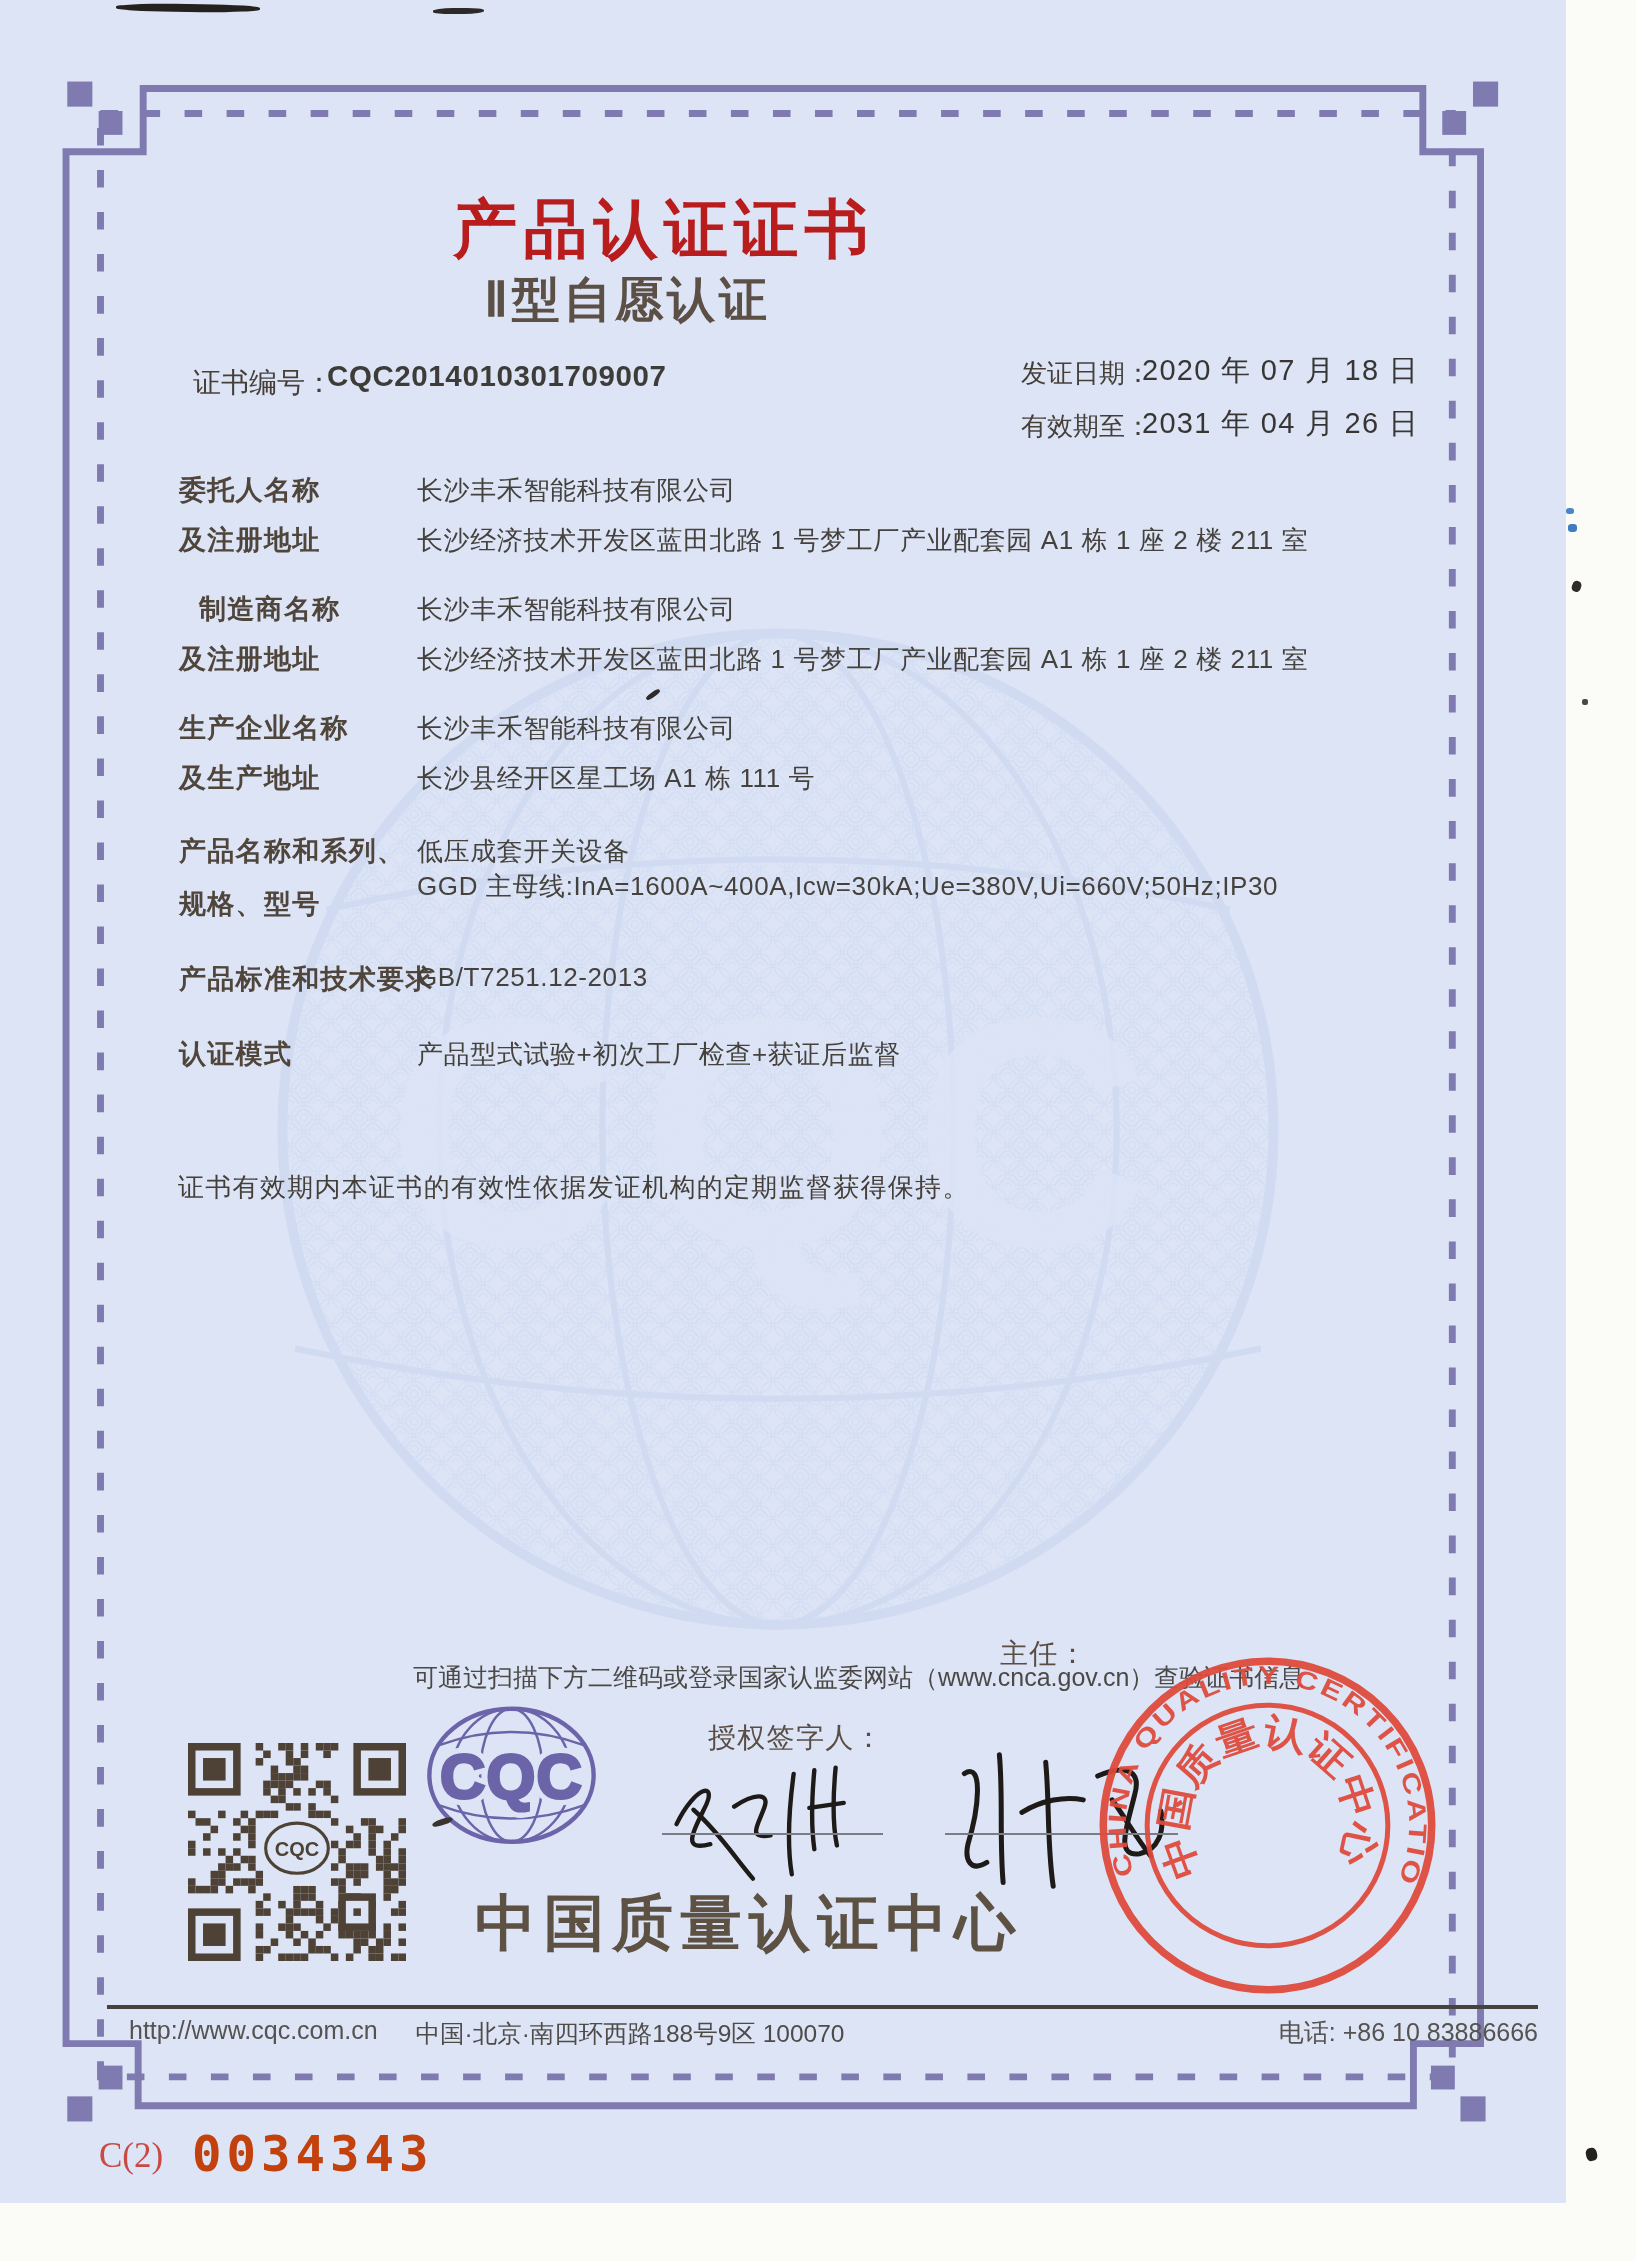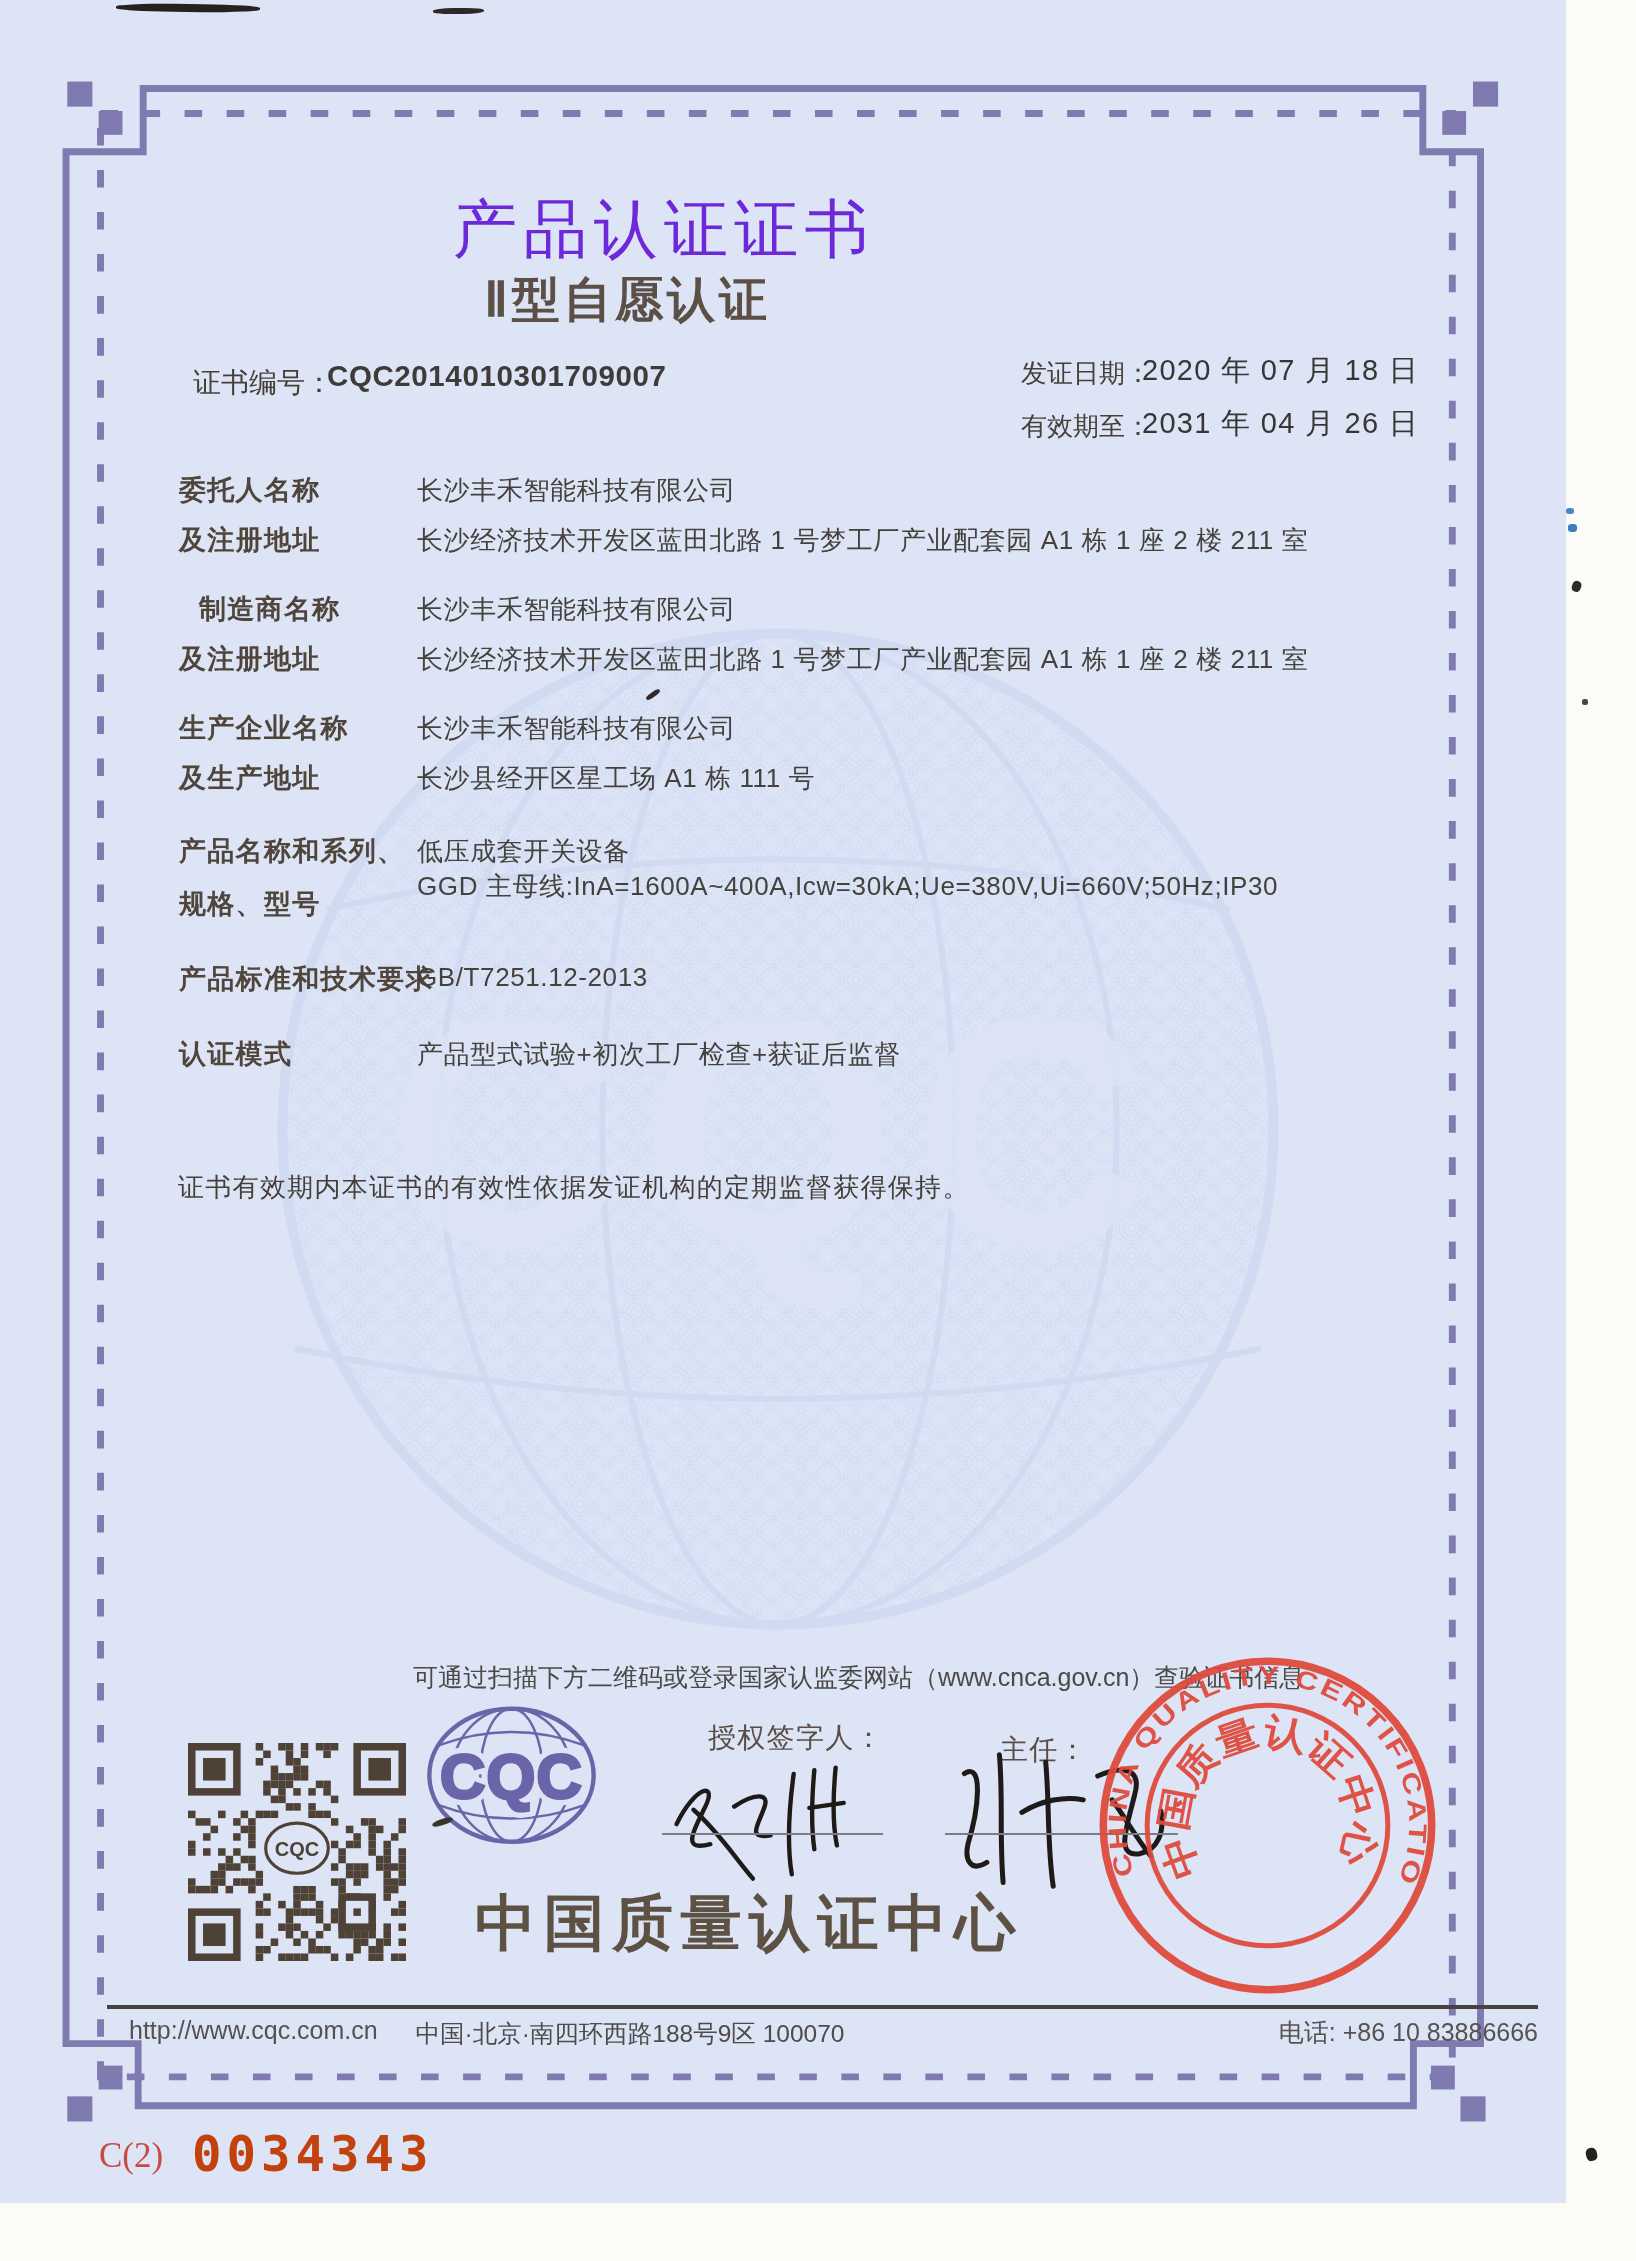--- a/index.html
+++ b/index.html
@@ -1,21 +1,21 @@
 <!DOCTYPE html>
 <html style="font-size:10px"><head>
 <meta charset="utf-8">
 <style>
   html,body{margin:0;padding:0;}
   body{width:1636px;height:2261px;background:#fbfbf8;position:relative;overflow:hidden;
        font-family:"Liberation Sans",sans-serif;}
   .paper{position:absolute;left:0;top:0;width:1566px;height:2203px;background:#dce4f6;}
   .abs{position:absolute;white-space:nowrap;}
-  .title{left:0;width:1328px;text-align:center;top:186px;font-size:64px;font-weight:normal;
-         color:#6d28d9;letter-spacing:6.3px;}
+  .title{left:0;width:1328px;text-align:center;top:186px;font-size:64px;font-weight:bold;
+         color:#b91c1c;letter-spacing:6.3px;}
   .subtitle{left:0;width:1255px;text-align:center;top:268px;font-size:48px;font-weight:bold;
          color:#5c5046;letter-spacing:3.8px;}
   .seriflab{font-family:"Liberation Serif",serif;color:#453f38;}
   .certno-label{left:193px;top:364px;font-size:28px;}
   .certno-value{left:327px;top:359px;font-size:29.5px;color:#3e3c39;letter-spacing:0.6px;font-weight:bold;}
   .date-label{font-size:26px;left:1021px;}
   .date-value{font-size:29px;left:1142px;color:#383634;letter-spacing:1.3px;}
   .flabel{left:179px;font-size:27px;font-weight:bold;color:#4f453b;letter-spacing:1.3px;}
   .fvalue{left:417px;font-size:26px;color:#45423d;letter-spacing:0.6px;}
   .statement{left:178px;font-size:26px;font-family:"Liberation Serif",serif;color:#443f39;letter-spacing:1.3px;}
@@ -364,21 +364,21 @@
       <ellipse cx="160" cy="128" rx="95" ry="106"></ellipse>
       <ellipse cx="160" cy="128" rx="50" ry="106"></ellipse>
       <path d="M45,80 Q160,38 275,80"></path>
       <path d="M45,176 Q160,218 275,176"></path>
     </g>
     <text x="160" y="164" text-anchor="middle" font-size="100" font-weight="bold" letter-spacing="2" stroke="#dce4f6" stroke-width="22">CQC</text>
     <text x="160" y="164" text-anchor="middle" font-size="100" font-weight="bold" letter-spacing="2" fill="#6c64a9" stroke="#6c64a9" stroke-width="5">CQC</text>
   </svg>
 
   <div class="abs siglabel" style="left:708px;top:1719px;">授权签字人：</div>
-  <div class="abs siglabel" style="left:1000px;top:1731px;">主任：</div>
+  <div class="abs siglabel" style="left:1000px;top:1635px;">主任：</div>
 
   <svg width="238" height="132" viewBox="0 0 380 210" style="left:659px;top:1750px;">
     <g fill="none" stroke="#1d1a18" stroke-width="7" stroke-linecap="round">
       <path d="M28,118 C58,56 96,48 72,94 C54,130 36,162 82,150"></path>
       <path d="M55,95 C95,130 120,170 150,205"></path>
       <path d="M120,90 C150,70 178,66 168,92 C158,120 140,142 178,136"></path>
       <path d="M215,38 C208,90 204,150 212,198"></path>
       <path d="M248,32 C244,76 242,116 248,158"></path>
       <path d="M282,28 C278,70 276,112 284,152"></path>
       <path d="M240,92 L295,84"></path>

